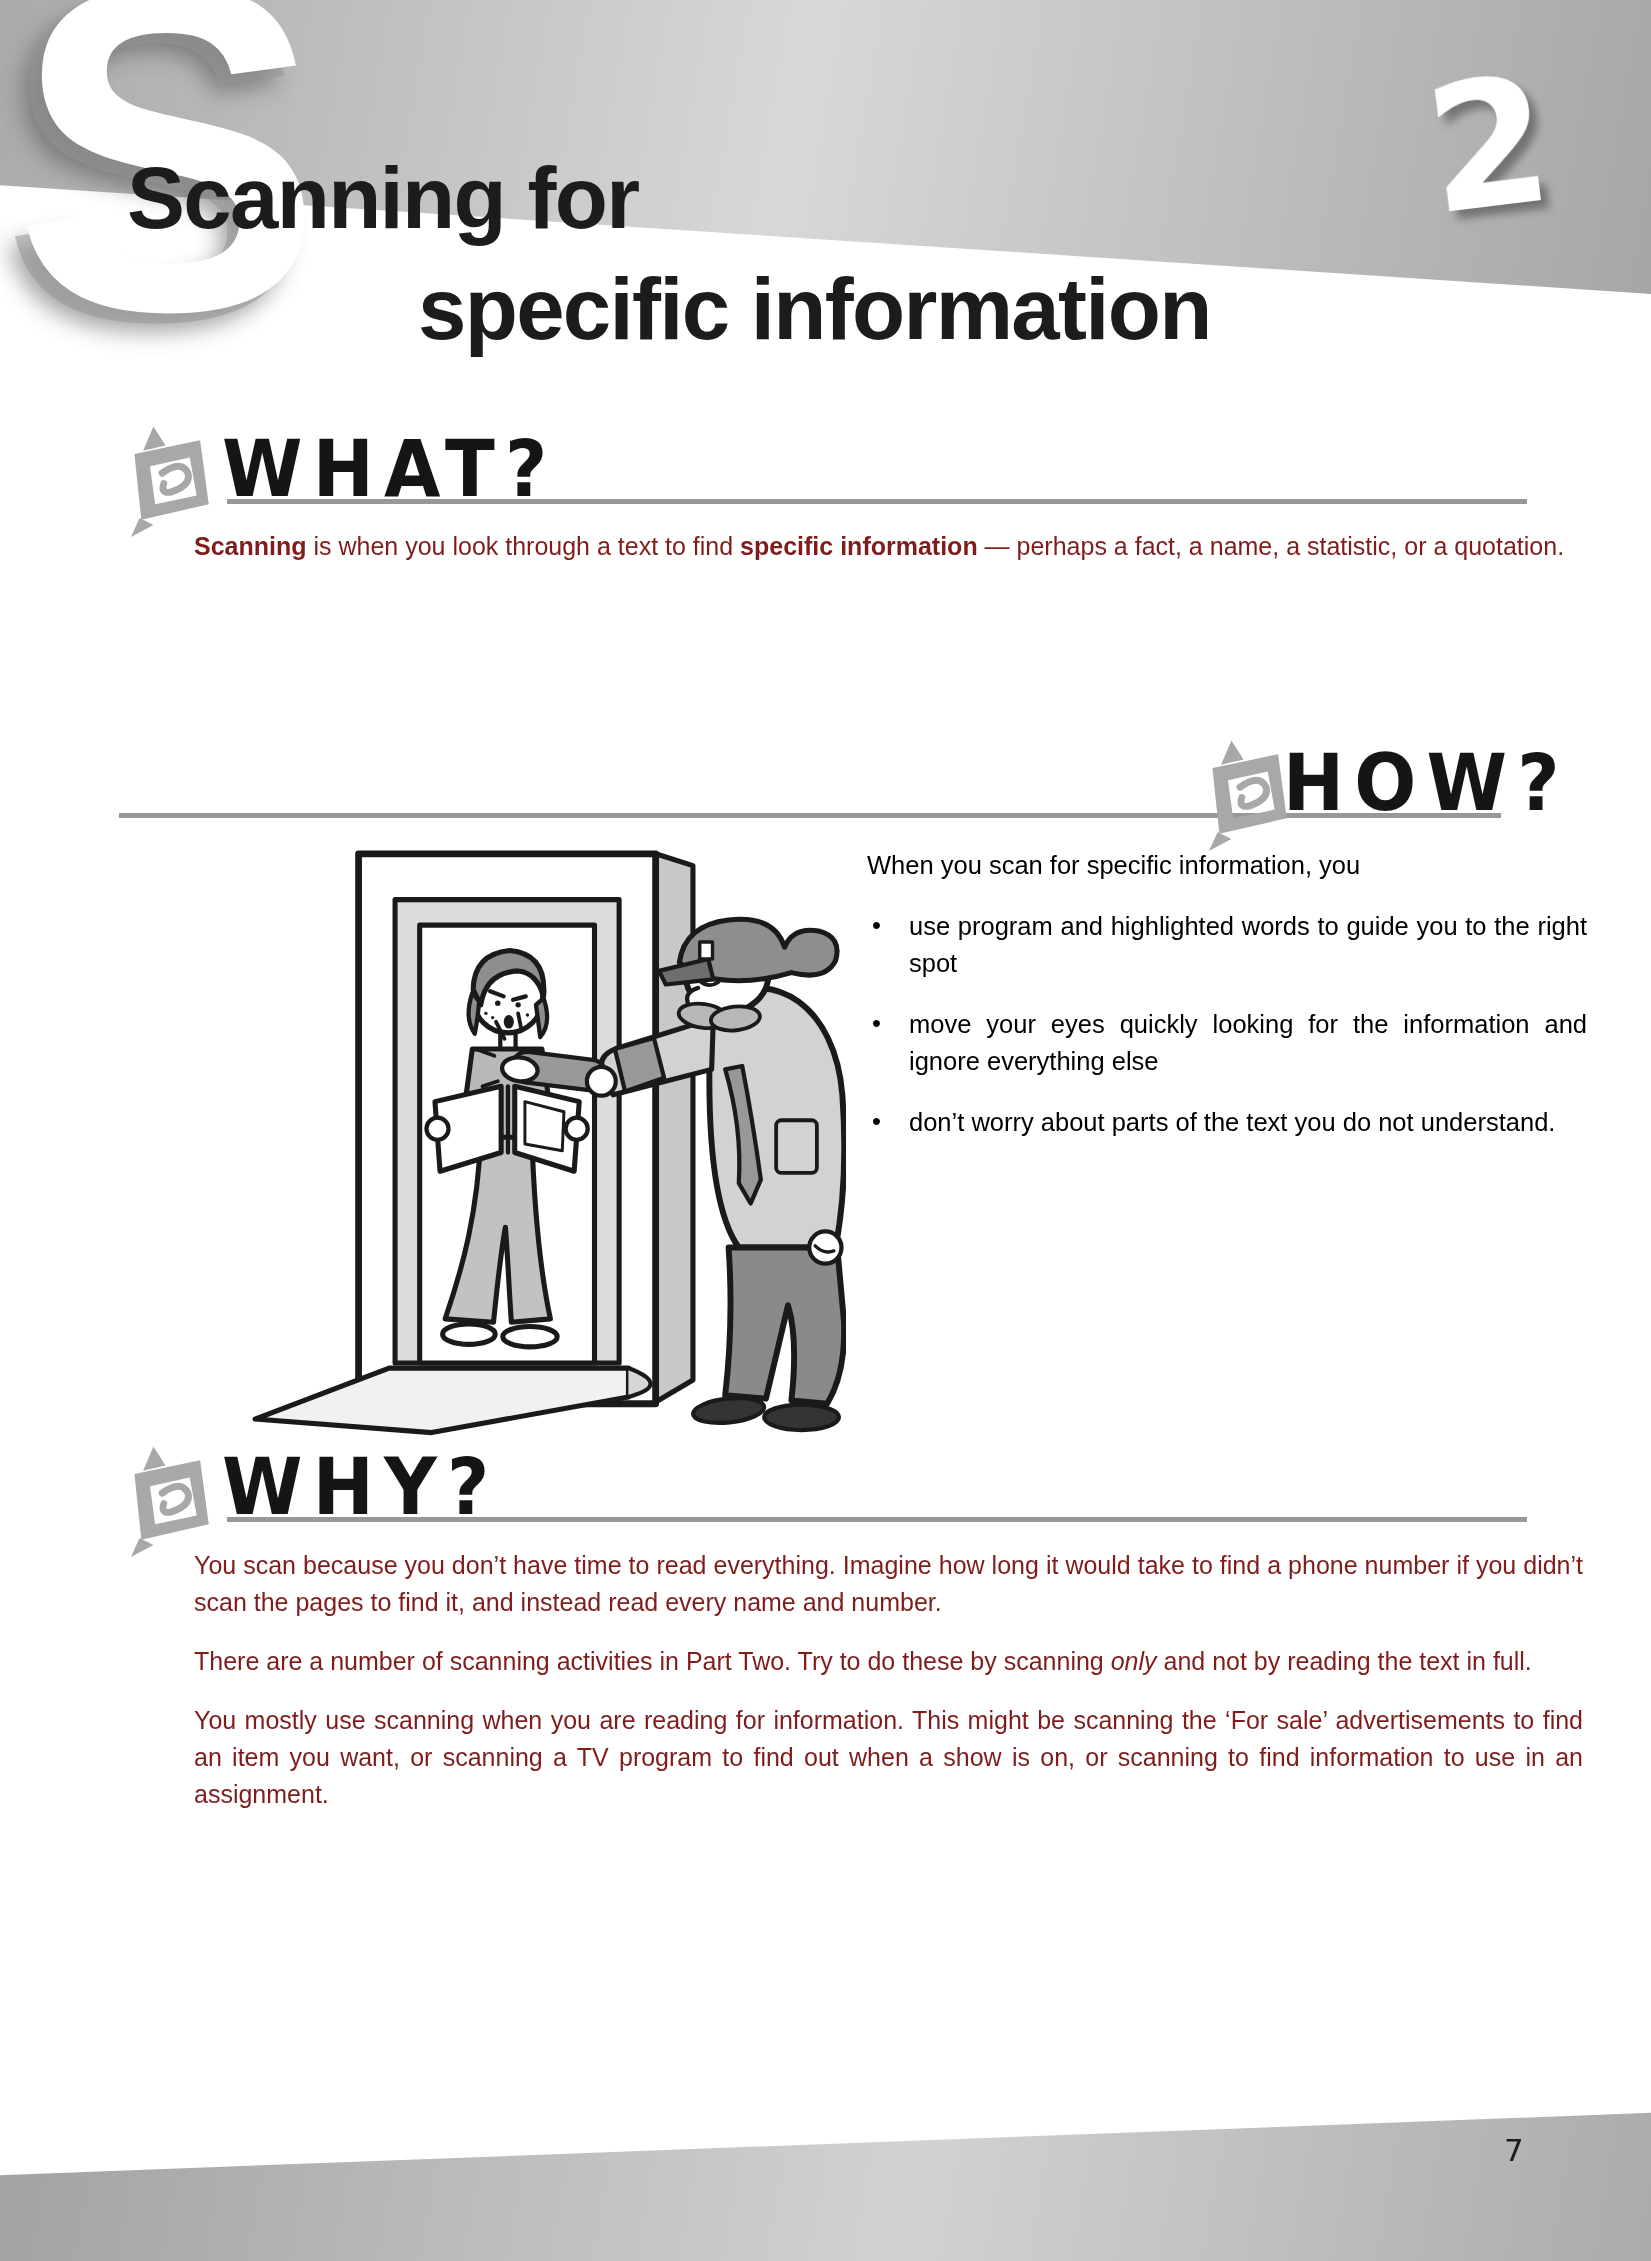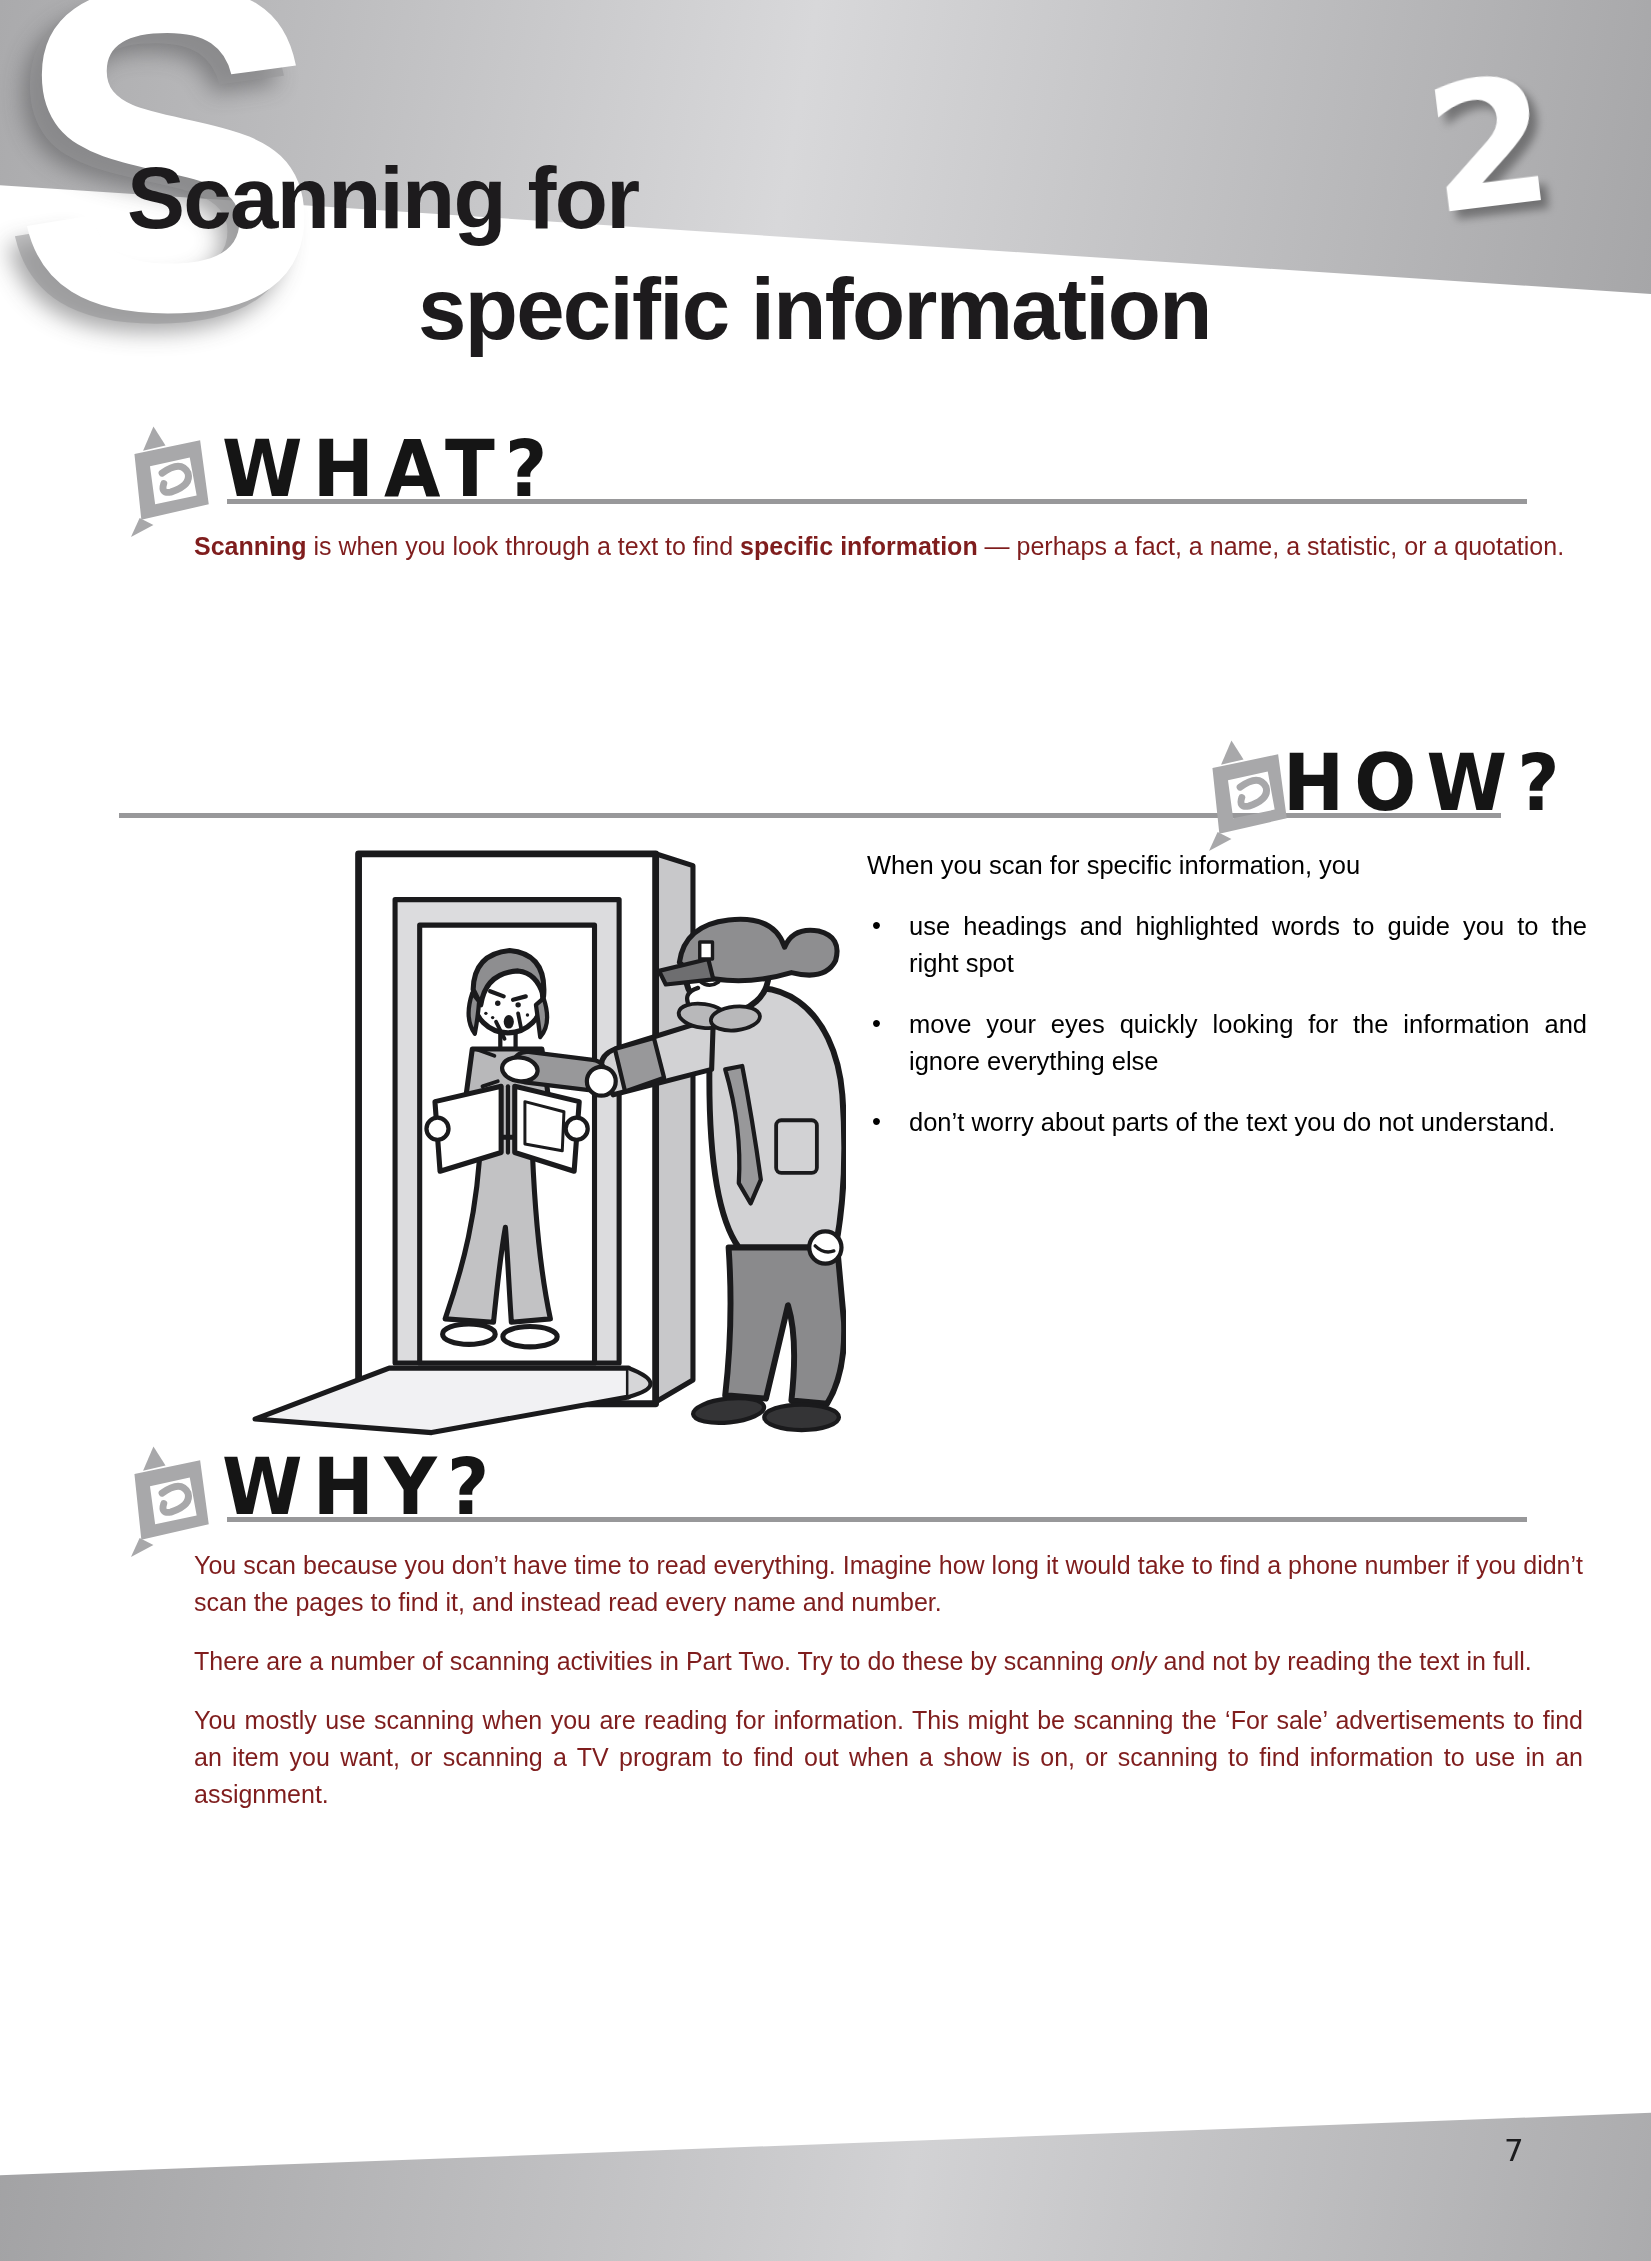--- a/index.html
+++ b/index.html
@@ -108,21 +108,21 @@
     </div>
 
   <div class="rule rule-how"></div>
   <svg class="sec-icon icon-how" viewBox="0 0 120 140">
       <use href="#scan-icon"></use>
     </svg>
   <div class="sec-head head-how">HOW?</div>
   <div class="how-col">
     <p class="how-intro">When you scan for specific information, you</p>
     <ul class="how-bullets">
-        <li>use headings and highlighted words to guide you to the right spot</li>
+        <li>use program and highlighted words to guide you to the right spot</li>
         <li>move your eyes quickly looking for the information and ignore everything else</li>
         <li>don’t worry about parts of the text you do not understand.</li>
       </ul>
   </div>
 
   <svg class="illus" viewBox="0 0 724 694">
     <g stroke="#1a1a1c" stroke-linejoin="round" stroke-linecap="round">
 
       <g>
         <polygon points="500,8 544,22 544,628 500,654" fill="#c8c8ca" stroke-width="6"></polygon>

